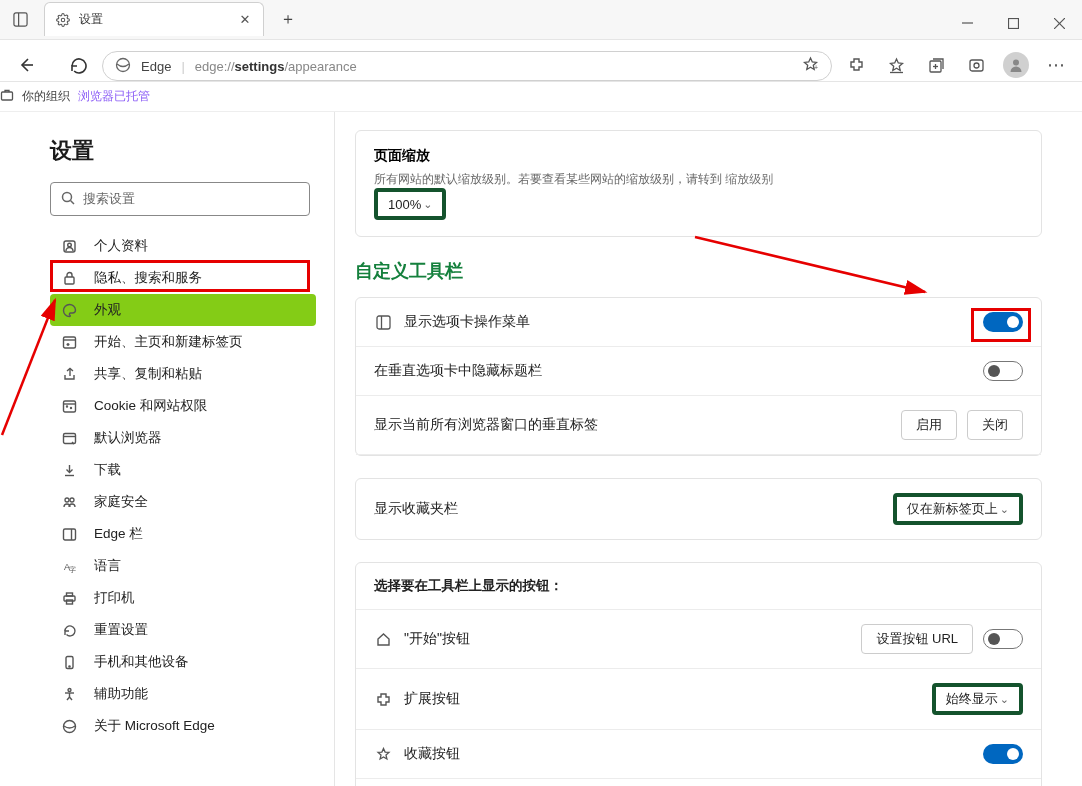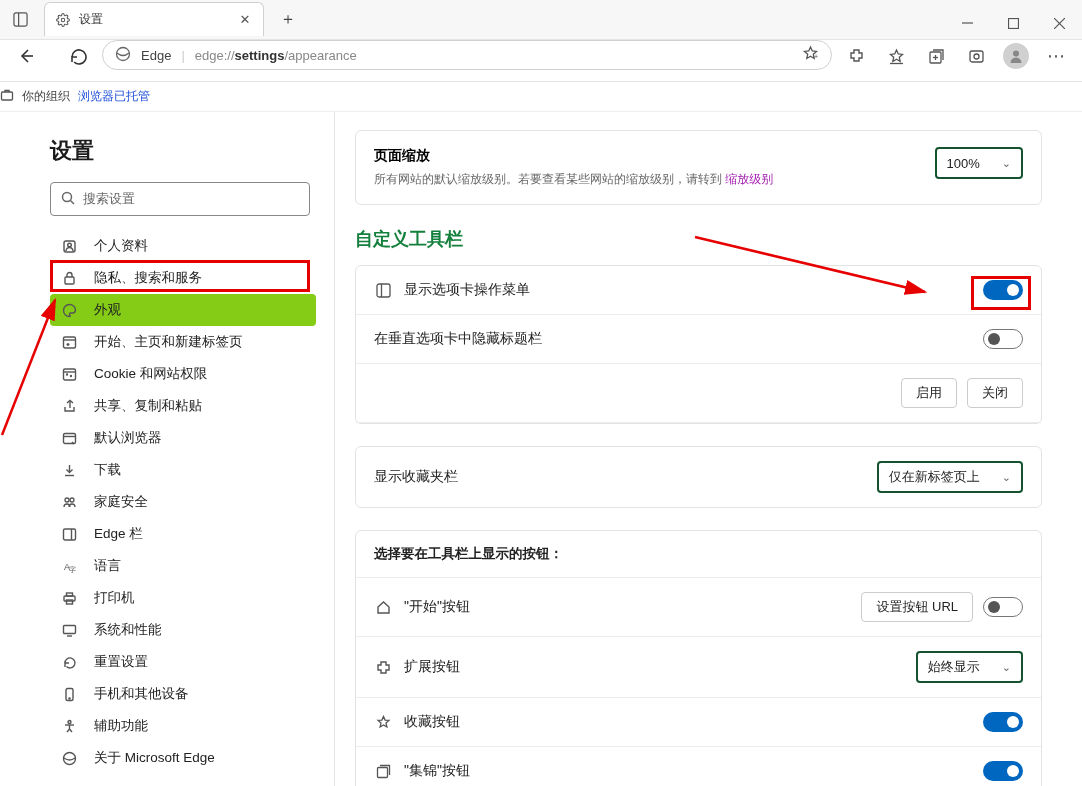--- a/index.html
+++ b/index.html
@@ -6,49 +6,49 @@
 body { width:1082px; height:786px; background:#fff; overflow:hidden; position:relative; }
 .titlebar { height:40px; display:flex; align-items:flex-end; background:#f7f7f7; border-bottom:1px solid #e5e5e5; }
 .titlebar-left { display:flex; align-items:center; height:40px; padding-left:6px; gap:4px; }
 .win-icon { width:28px; height:28px; display:flex; align-items:center; justify-content:center; }
 .tab { height:34px; background:#fff; border:1px solid #d0d0d0; border-bottom:none; border-radius:6px 6px 0 0; display:flex; align-items:center; padding:0 10px; gap:8px; font-size:12px; color:#333; margin-left:6px; min-width:220px; }
 .tab .gear { width:16px; height:16px; display:flex; align-items:center; justify-content:center; }
 .tab-close { width:16px; height:16px; display:flex; align-items:center; justify-content:center; color:#555; margin-left:auto; font-size:13px; }
 .newtab { width:28px; height:28px; display:flex; align-items:center; justify-content:center; color:#444; font-size:16px; margin-left:6px; }
 .win-controls { margin-left:auto; display:flex; }
 .win-btn { width:46px; height:32px; display:flex; align-items:center; justify-content:center; color:#555; }
-.toolbar { height:42px; display:flex; align-items:flex-start; padding:0 10px; gap:8px; border-bottom:1px solid #e5e5e5; }
+.toolbar { height:42px; display:flex; align-items:flex-end; padding:0 10px; gap:8px; border-bottom:1px solid #e5e5e5; }
 .tbtn { width:32px; height:32px; display:flex; align-items:center; justify-content:center; color:#555; border-radius:4px; }
 .addr { flex:1; height:30px; border:1px solid #d0d0d0; border-radius:20px; display:flex; align-items:center; padding:0 12px; gap:10px; font-size:13px; color:#666; }
 .addr .edge-label { color:#444; }
 .addr .sep { color:#ccc; }
 .addr .url { color:#888; }
 .addr .url b { color:#333; font-weight:600; }
 .addr .star { margin-left:auto; color:#555; }
 .notice { height:30px; display:flex; align-items:center; gap:8px; font-size:12px; color:#444; border-bottom:1px solid #eee; }
-.notice a { color:#1d4ed8; text-decoration:none; }
+.notice a { color:#8b5cf6; text-decoration:none; }
 .content { display:flex; height:calc(786px - 40px - 42px - 30px); }
 .sidebar { width:335px; padding:24px 18px 10px 50px; overflow:auto; border-right:1px solid #e5e5e5; position:relative; }
 .sidebar h1 { font-size:22px; font-weight:600; margin-bottom:16px; color:#1b1b1b; }
 .search { width:260px; height:34px; border:1px solid #888; border-radius:4px; display:flex; align-items:center; padding:12px 10px; gap:8px; font-size:13px; color:#666; margin-bottom:14px; }
 .nav { list-style:none; }
 .nav li { height:32px; display:flex; align-items:center; gap:16px; padding:0 10px; font-size:13.5px; color:#222; border-radius:4px; cursor:pointer; }
 .nav li.active { background:#84cc16; }
 .nav .nico { width:18px; display:flex; align-items:center; justify-content:center; color:#444; }
 .highlight-box { position:absolute; border:3px solid #e60000; pointer-events:none; }
 .main { flex:1; overflow:auto; padding:18px 40px 20px 20px; background:#fff; position:relative; }
 .card { border:1px solid #e3e3e3; border-radius:6px; background:#fff; margin-bottom:22px; }
 .card-row { padding:14px 18px; display:flex; align-items:center; gap:12px; border-bottom:1px solid #ececec; font-size:14px; color:#222; }
 .card-row:last-child { border-bottom:none; }
-.card-zoom { padding:16px 18px; display:flex; align-items:flex-start; }
+.card-zoom { padding:16px 18px; display:flex; align-items:flex-start;flex-direction:column; }
 .card-zoom .zleft { flex:1; }
 .card-zoom h3 { font-size:14px; font-weight:600; margin-bottom:6px; }
 .card-zoom p { font-size:12px; color:#666; }
-.card-zoom a { color:#a21caf; text-decoration:none; }
-.drop { height:32px; border:2px solid #14532d; border-radius:4px; padding:0 10px; display:flex; align-items:center; gap:22px; font-size:13px; color:#222; background:#fff; }
+.card-zoom a { color:#737373; text-decoration:none; }
+.drop { height:32px; border:4px solid #14532d; border-radius:4px; padding:0 10px; display:flex; align-items:center; gap:2px; font-size:13px; color:#222; background:#fff; }
 .drop .chev { color:#666; font-size:11px; }
 .section-title { font-size:18px; font-weight:600; margin:6px 0 14px 0; color:#15803d; }
 .row-sub { font-size:13.5px; font-weight:600; color:#222; padding:14px 18px; border-bottom:1px solid #ececec; }
 .rico { width:18px; height:18px; display:flex; align-items:center; justify-content:center; color:#555; }
 .toggle { width:40px; height:20px; border-radius:10px; position:relative; flex-shrink:0; }
 .toggle.on { background:#0067c0; }
 .toggle.off { background:#fff; border:1px solid #777; }
 .toggle .knob { width:12px; height:12px; border-radius:50%; position:absolute; top:50%; transform:translateY(-50%); }
 .toggle.on .knob { background:#fff; right:4px; }
 .toggle.off .knob { background:#555; left:4px; }
@@ -216,37 +216,37 @@
               <line x1="1.5" y1="5" x2="13.5" y2="5"></line>
               <line x1="6" y1="8" x2="6" y2="11"></line>
               <line x1="4.5" y1="9.5" x2="7.5" y2="9.5"></line>
             </svg>
           </span>
           <span>开始、主页和新建标签页</span>
         </li>
         <li>
           <span class="nico">
             <svg width="15" height="15" fill="none" stroke="#555" stroke-width="1.4">
+              <path d="M8 2v7"></path>
+              <path d="M5 4l3-2.5 3 2.5"></path>
+              <path d="M3 8v4h9V8"></path>
+            </svg>
+          </span>
+          <span>共享、复制和粘贴</span>
+        </li>
+        <li>
+          <span class="nico">
+            <svg width="15" height="15" fill="none" stroke="#555" stroke-width="1.4">
               <rect x="1.5" y="2" width="12" height="11" rx="1.5"></rect>
               <circle cx="5" cy="7.5" r=".5" fill="#555"></circle>
               <circle cx="9" cy="9" r=".5" fill="#555"></circle>
               <line x1="1.5" y1="5" x2="13.5" y2="5"></line>
             </svg>
           </span>
           <span>Cookie 和网站权限</span>
-        </li>
-        <li>
-          <span class="nico">
-            <svg width="15" height="15" fill="none" stroke="#555" stroke-width="1.4">
-              <path d="M8 2v7"></path>
-              <path d="M5 4l3-2.5 3 2.5"></path>
-              <path d="M3 8v4h9V8"></path>
-            </svg>
-          </span>
-          <span>共享、复制和粘贴</span>
         </li>
         <li>
           <span class="nico">
             <svg width="15" height="15" fill="none" stroke="#555" stroke-width="1.4">
               <rect x="1.5" y="2.5" width="12" height="10" rx="1.5"></rect>
               <line x1="1.5" y1="5.5" x2="13.5" y2="5.5"></line>
               <path d="M10 11l2 2"></path>
             </svg>
           </span>
           <span>默认浏览器</span>
@@ -292,29 +292,20 @@
         </li>
         <li>
           <span class="nico">
             <svg width="15" height="15" fill="none" stroke="#555" stroke-width="1.4">
               <rect x="2" y="5" width="11" height="5" rx="1"></rect>
               <rect x="4.5" y="2" width="6" height="3"></rect>
               <rect x="4.5" y="9" width="6" height="4"></rect>
             </svg>
           </span>
           <span>打印机</span>
-        </li>
-        <li>
-          <span class="nico">
-            <svg width="15" height="15" fill="none" stroke="#555" stroke-width="1.4">
-              <rect x="1.5" y="2.5" width="12" height="8" rx="1"></rect>
-              <line x1="5" y1="13" x2="10" y2="13"></line>
-            </svg>
-          </span>
-          <span>系统和性能</span>
         </li>
         <li>
           <span class="nico">
             <svg width="15" height="15" fill="none" stroke="#555" stroke-width="1.4">
               <path d="M3 8a5 5 0 1 1 1.5 3.5"></path>
               <path d="M3 12v-4h4"></path>
             </svg>
           </span>
           <span>重置设置</span>
         </li>
@@ -384,20 +375,21 @@
       </div>
       <div class="card-row">
         <span>在垂直选项卡中隐藏标题栏</span>
         <div class="row-right">
             <div class="toggle off">
               <div class="knob"></div>
             </div>
           </div>
       </div>
       <div class="card-row">
+        <span>显示当前所有浏览器窗口的垂直标签</span>
         <div class="row-right">
           <div class="btn">启用</div>
           <div class="btn">关闭</div>
         </div>
       </div>
       <div class="highlight-box" style="right:10px; top:10px; width:60px; height:34px;"></div>
     </div>
 
     <div class="card">
       <div class="card-row">

